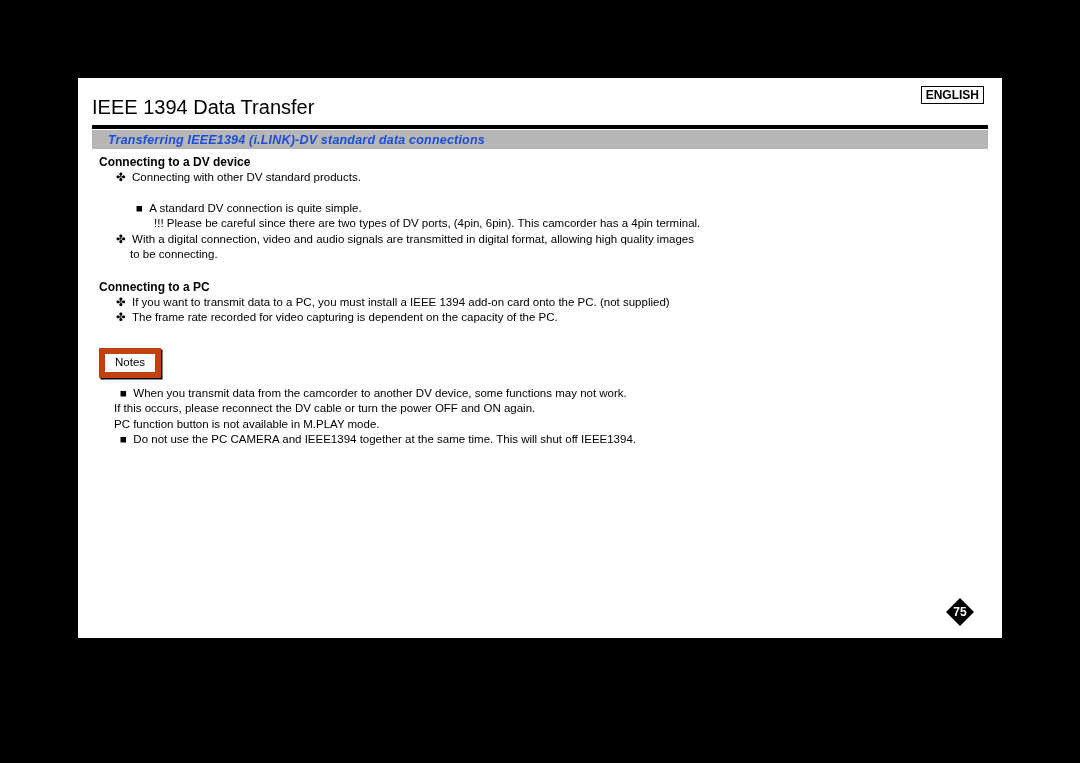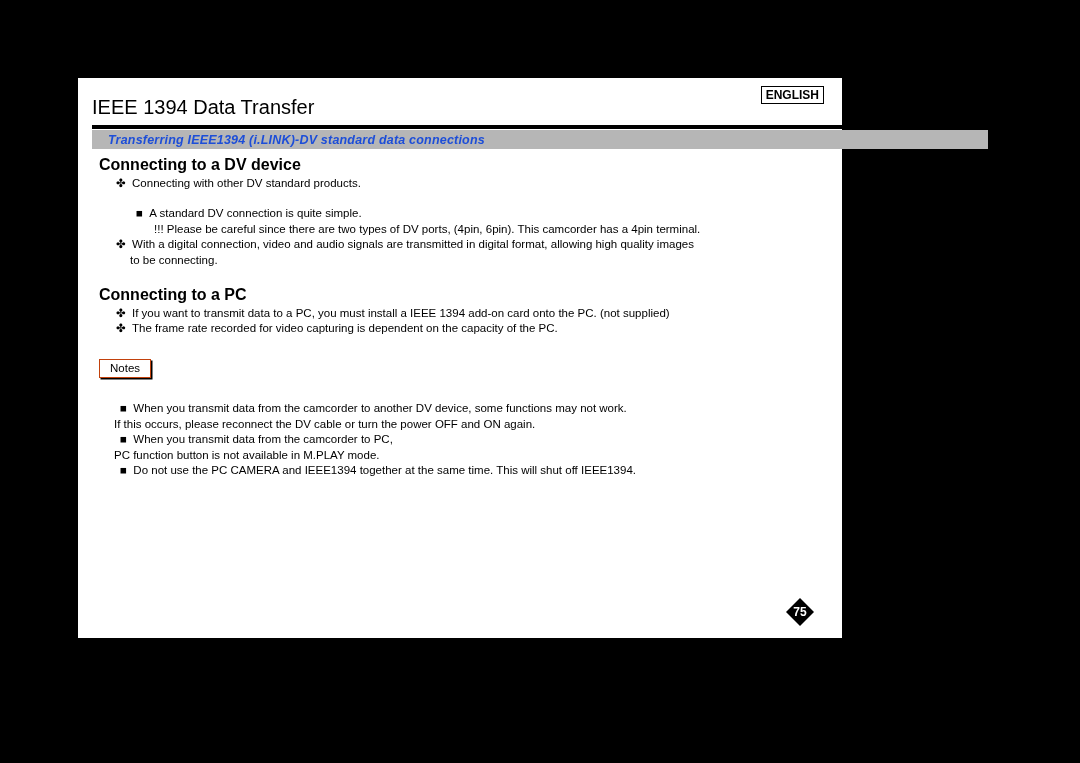--- a/index.html
+++ b/index.html
@@ -8,21 +8,21 @@
     background: #000;
     width: 1080px;
     height: 763px;
     font-family: Arial, Helvetica, sans-serif;
     overflow: hidden;
   }
   .page {
     position: absolute;
     left: 78px;
     top: 78px;
-    width: 764px;
+    width: 924px;
     height: 560px;
     background: #fff;
     box-sizing: border-box;
   }
   .lang-box {
     position: absolute;
     right: 18px;
     top: 8px;
     border: 1px solid #000;
     padding: 0 4px;
@@ -58,47 +58,47 @@
     left: 30px;
     top: 55px;
     font-style: italic;
     font-weight: bold;
     font-size: 12.5px;
     color: #1d4ed8;
     letter-spacing: 0.2px;
   }
   .section-heading {
     font-weight: bold;
-    font-size: 16px;
+    font-size: 12px;
   }
   .content {
     position: absolute;
     left: 14px;
     top: 76px;
     width: 896px;
     font-size: 11.5px;
     line-height: 1.35;
     color: #000;
   }
   .sec1-heading { margin-left: 7px; }
   .lvl1 { padding-left: 38px; text-indent: -14px; }
   .lvl2 { padding-left: 58px; text-indent: -14px; margin-top: 15px; }
   .lvl3 { padding-left: 78px; text-indent: 0; }
   .lvl3b { padding-left: 78px; text-indent: -16px; }
   .cont1 { padding-left: 38px; }
   .gap { height: 16px; }
   .notes-box {
     display: inline-block;
-    border: 1px solid #c2410c;
+    border: 6px solid #c2410c;
     box-shadow: 1.5px 1.5px 0 #000;
     padding: 1px 10px;
     font-size: 11.5px;
     margin-left: 7px;
     margin-top: 6px;
-    margin-bottom: 23px;
+    margin-bottom: 8px;
   }
   .note-line { padding-left: 22px; text-indent: -14px; margin-left: 20px; }
   .note-cont { padding-left: 22px; }
   .page-number-wrap {
     position: absolute;
     right: 28px;
     bottom: 12px;
     width: 28px;
     height: 28px;
   }
@@ -147,21 +147,20 @@
     <div class="lvl1"><span class="maltese">✤</span>&nbsp;&nbsp;<span>If you want to transmit data to a PC, you must install a IEEE 1394 add-on card onto the PC. (not supplied)</span></div>
     <div class="lvl1"><span class="maltese">✤</span>&nbsp;&nbsp;<span>The frame rate recorded for video capturing is dependent on the capacity of the PC.</span></div>
 
     <div class="gap"></div>
 
     <div class="notes-box">Notes</div>
 
     <div class="note-line"><span>■</span>&nbsp;&nbsp;<span>When you transmit data from the camcorder to another DV device, some functions may not work.</span></div>
     <div class="note-cont">If this occurs, please reconnect the DV cable or turn the power OFF and ON again.</div>
 
-    <div class="note-line"><span>■</span>&nbsp;&nbsp;<span>When you transmit data from the camcorder to PC,</span></div>
     <div class="note-cont">PC function button is not available in M.PLAY mode.</div>
 
     <div class="note-line"><span>■</span>&nbsp;&nbsp;<span>Do not use the PC CAMERA and IEEE1394 together at the same time. This will shut off IEEE1394.</span></div>
 
   </div>
 
   <div class="page-number-wrap">
     <svg viewBox="0 0 28 28">
       <polygon points="14,0 28,14 14,28 0,14" fill="#000"></polygon>
     </svg>

